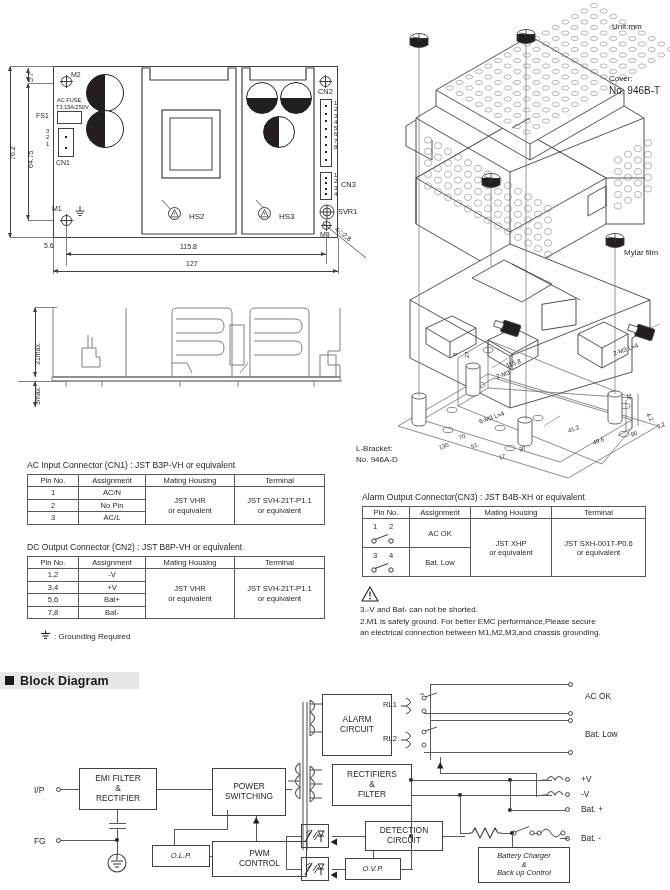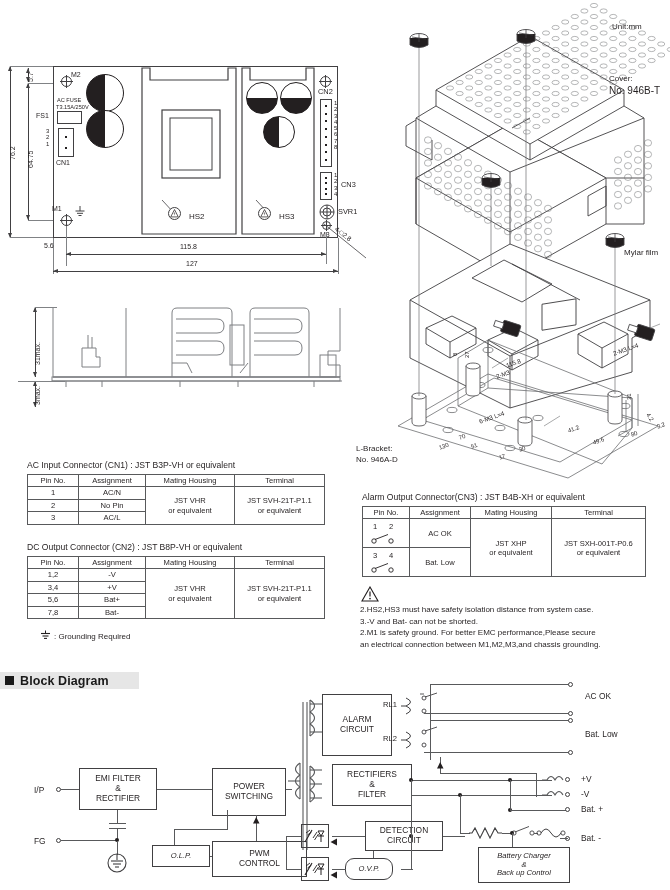--- a/index.html
+++ b/index.html
@@ -790,21 +790,20 @@
     </table>
 
   <div class="abs" style="left:361px;top:586px;">
     <svg width="18" height="16" viewBox="0 0 18 16">
       <path d="M9 1 L17 15 L1 15 Z" fill="none" stroke="#231f20" stroke-width="1.1"></path>
       <line x1="9" y1="5.5" x2="9" y2="10.5" stroke="#231f20" stroke-width="1.2"></line>
       <circle cx="9" cy="12.6" r="0.85" fill="#231f20"></circle>
     </svg>
   </div>
   <div class="notes" style="left:360px;top:604px;">
-    <div>2.HS2,HS3 must have safety isolation distance from system case.</div>
     <div>3.-V and Bat- can not be shorted.</div>
     <div>2.M1 is safety ground. For better EMC performance,Please secure</div>
     <div>   an electrical connection between M1,M2,M3,and chassis grounding.</div>
   </div>
 
   <div class="sec-hdr" style="left:0;top:672px;width:124px;">
     <span class="bullet"></span>
     <span class="txt">Block Diagram</span>
   </div>
 
@@ -1070,21 +1069,21 @@
     <div class="bd-w" style="left:332px;top:836px;width:33px;"></div>
     <div class="abs" style="left:330px;top:832px;">
       <svg width="8" height="8" viewBox="0 0 8 8">
           <path d="M7 0.6 L0.5 4 L7 7.4 Z" fill="#231f20"></path>
         </svg>
     </div>
     <div class="bd-w" style="left:443px;top:836px;width:22px;"></div>
     <div class="node" style="left:409px;top:834px;"></div>
     <div class="bd-wv" style="left:411px;top:780px;height:56px;"></div>
 
-    <div class="bd-box sm" style="left:345px;top:858px;width:48px;height:22px;border-radius:9px;">
+    <div class="bd-box sm" style="left:345px;top:858px;width:56px;height:22px;">
       <span>O.V.P.</span>
     </div>
     <div class="bd-w" style="left:332px;top:869px;width:14px;"></div>
     <div class="abs" style="left:330px;top:865px;">
       <svg width="8" height="8" viewBox="0 0 8 8">
           <path d="M7 0.6 L0.5 4 L7 7.4 Z" fill="#231f20"></path>
         </svg>
     </div>
     <div class="bd-wv" style="left:373px;top:851px;height:7px;"></div>
     <div class="bd-w" style="left:401px;top:869px;width:12px;"></div>

